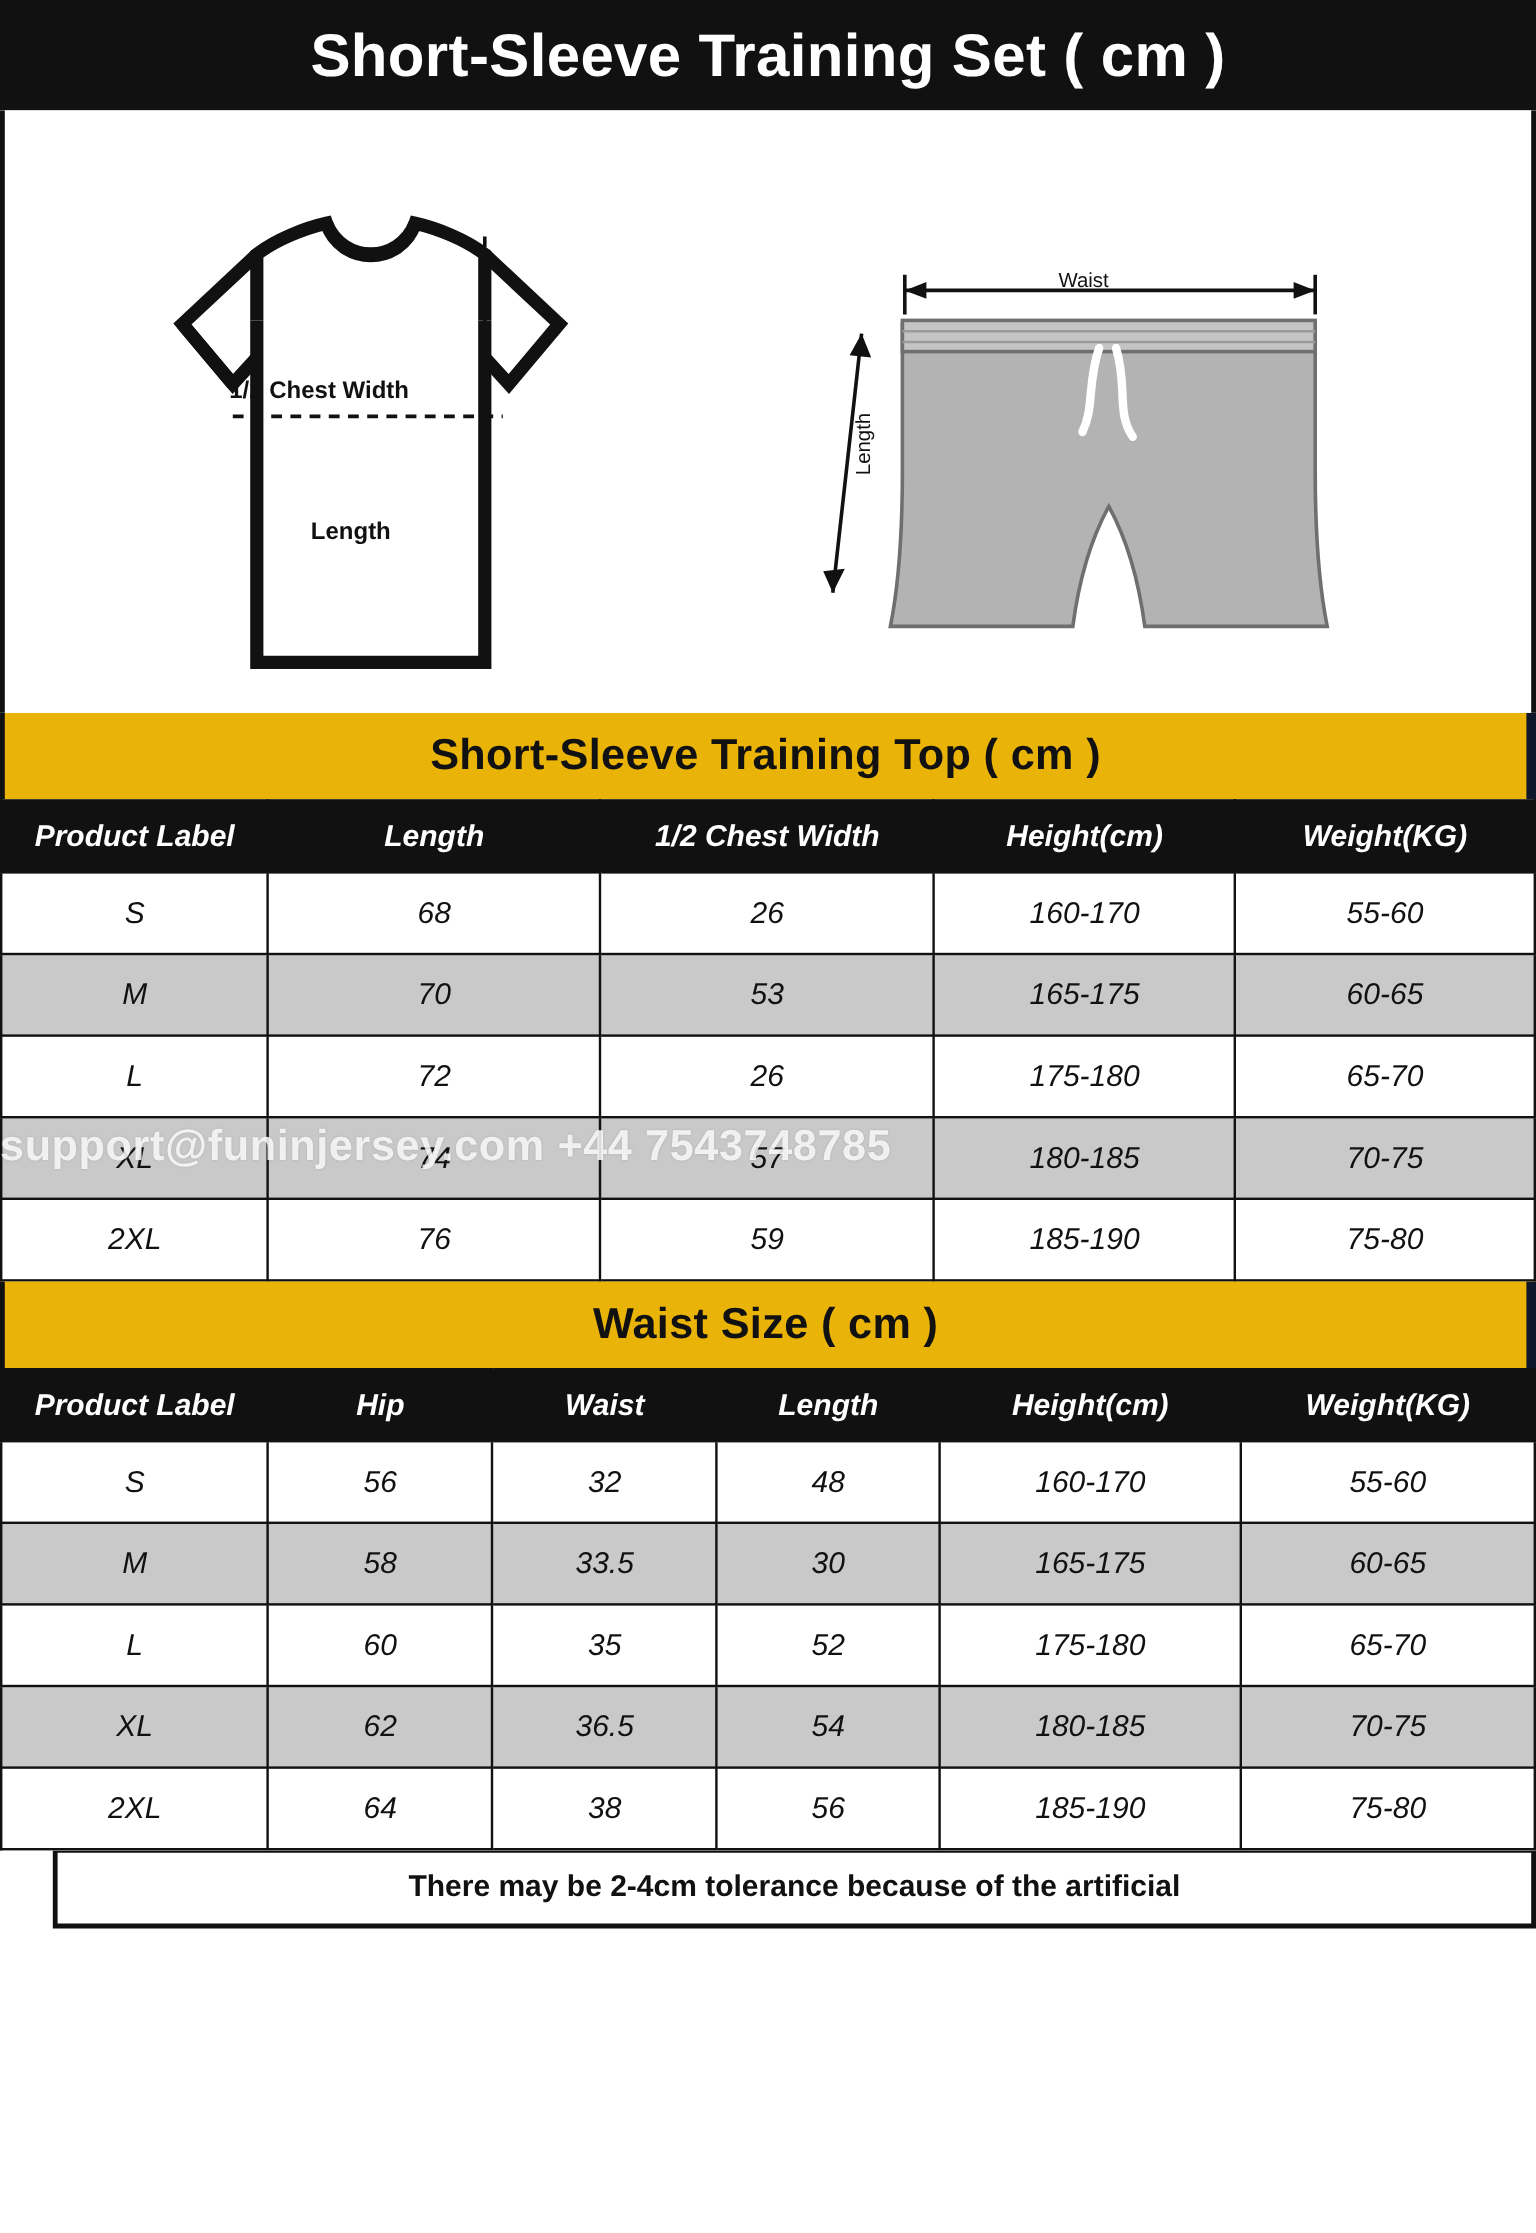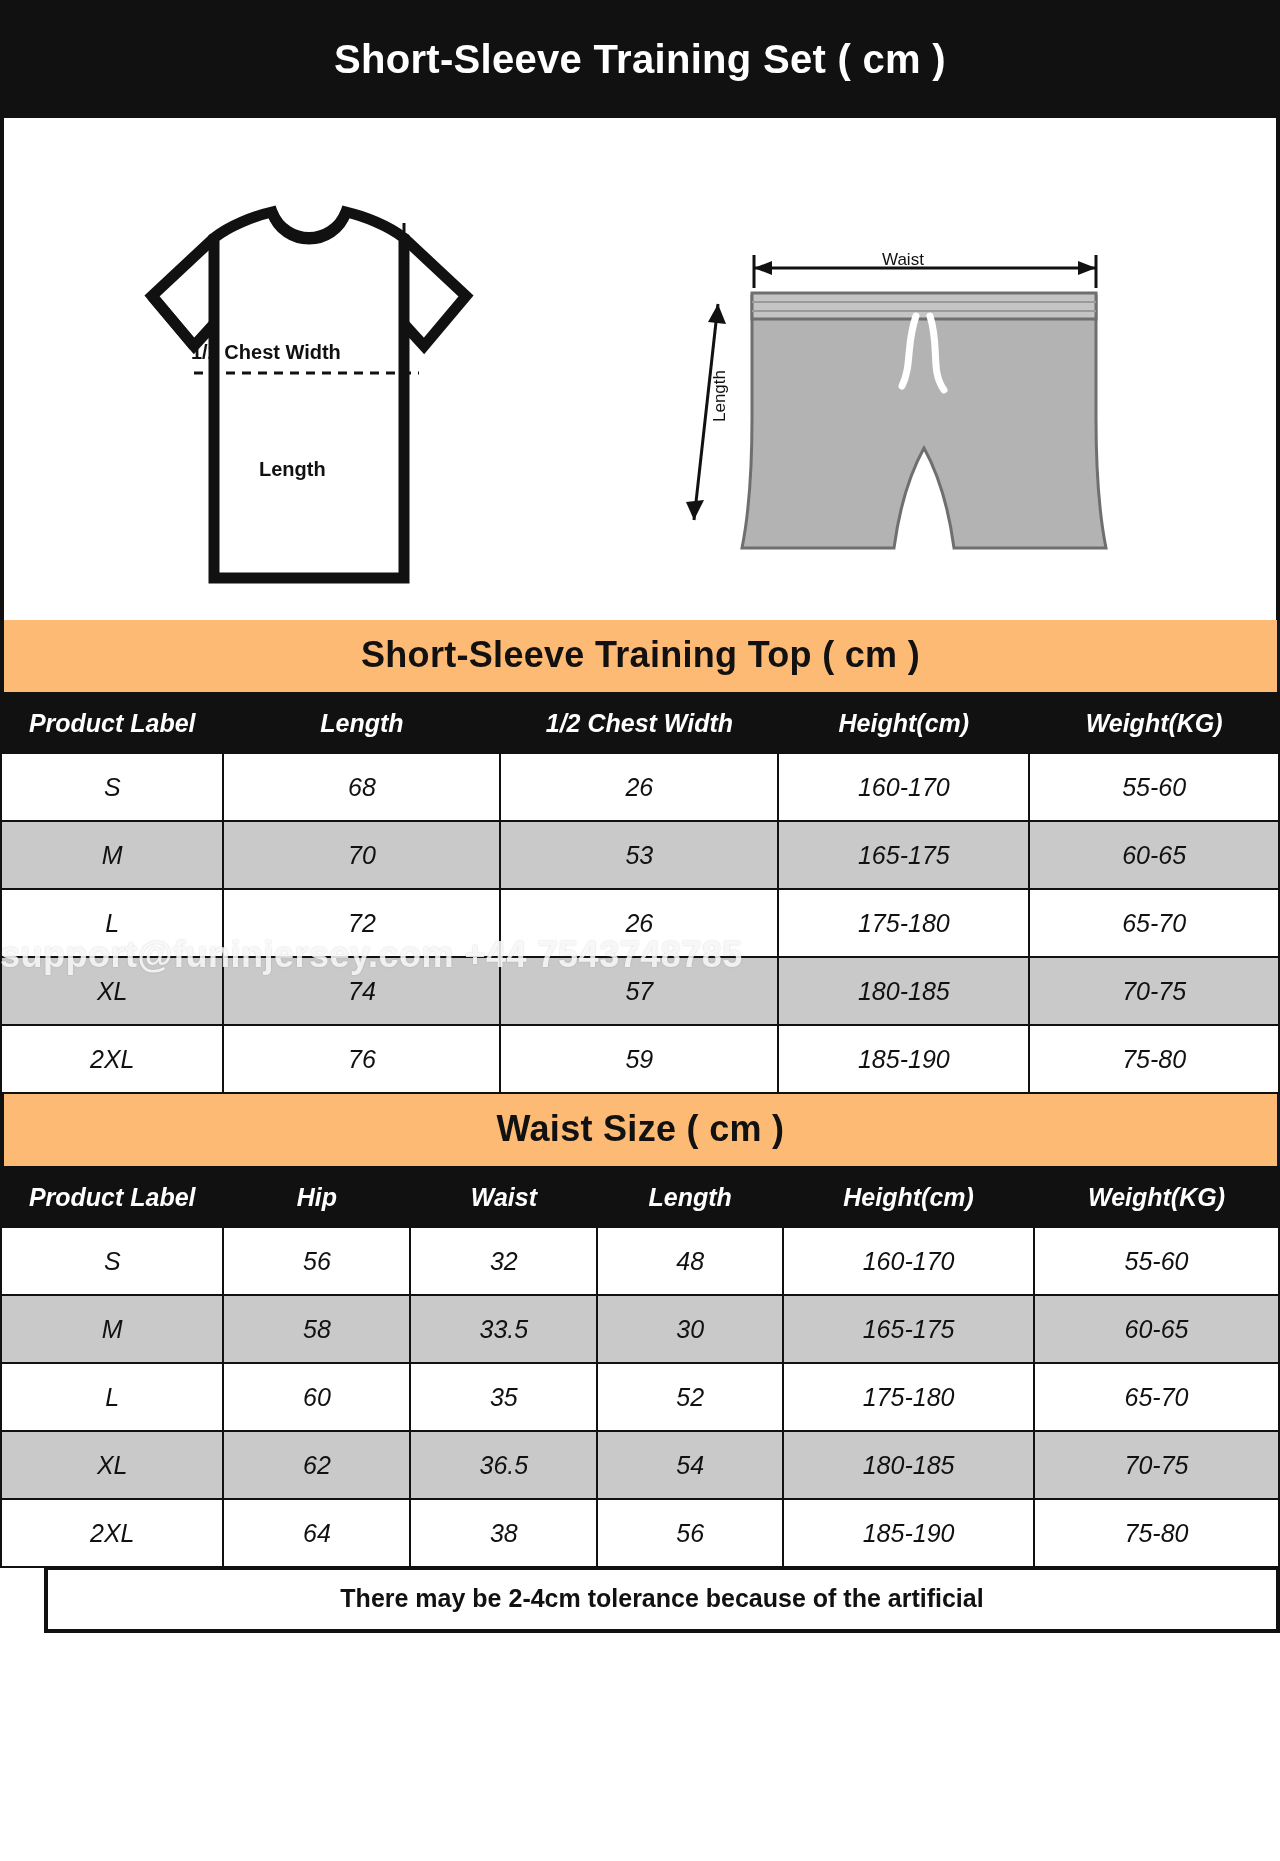--- a/index.html
+++ b/index.html
@@ -16,27 +16,27 @@
   .sheet {
     position: relative;
     width: 1280px;
     height: 1861px;
     box-sizing: border-box;
     overflow: hidden;
     background: #ffffff;
   }
   
   .title-bar {
-    height: 118px;
+    height: 92px;
     background: #111111;
     color: #ffffff;
     display: flex;
     align-items: center;
     justify-content: center;
-    font-size: 40px;
+    font-size: 50px;
     font-weight: bold;
     letter-spacing: 0.3px;
   }
   
   .diagram-area {
     height: 502px;
     border-left: 4px solid #111;
     border-right: 4px solid #111;
     box-sizing: border-box;
     position: relative;
@@ -57,28 +57,28 @@
   .dia-label.small {
     font-size: 17px;
     font-weight: normal;
   }
   .vert {
     transform: rotate(-90deg);
     transform-origin: center center;
   }
   
   .section-head {
-    background: #fdba74;
+    background: #eab308;
     color: #111;
     font-size: 36px;
     font-weight: bold;
     text-align: center;
     padding: 14px 0 16px 0;
     border-left: 4px solid #111;
-    border-right: 3px solid #0f172a;
+    border-right: 8px solid #0f172a;
     box-sizing: border-box;
     letter-spacing: 0.3px;
   }
   
   table {
     border-collapse: collapse;
     width: 100%;
     table-layout: fixed;
     font-style: italic;
   }

